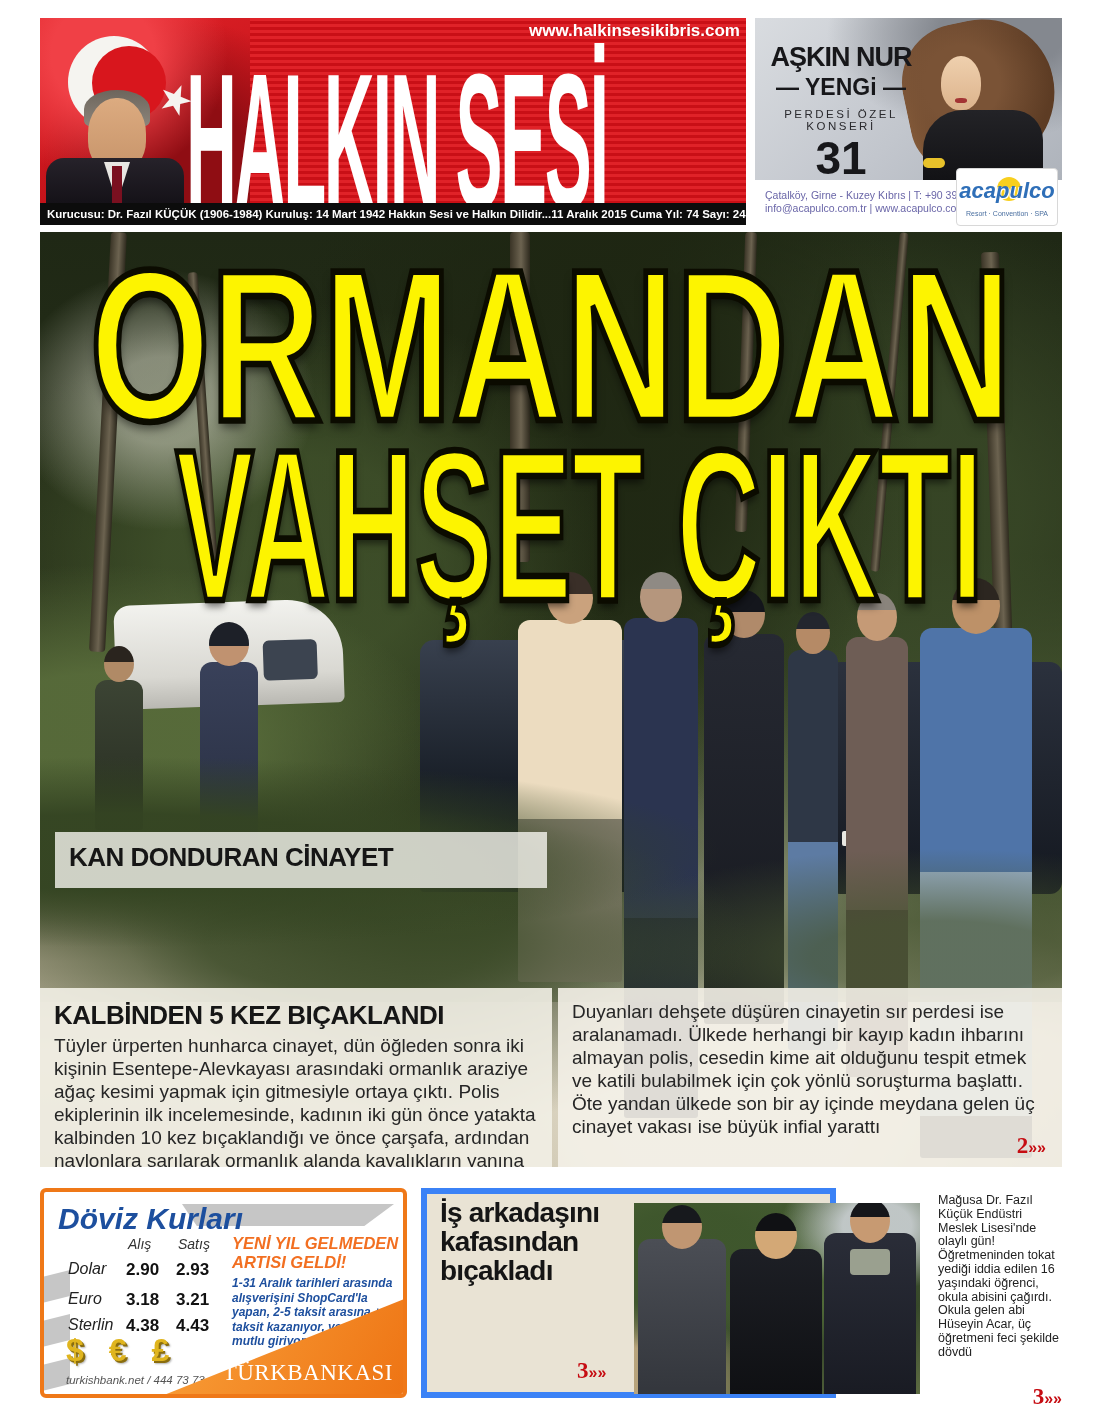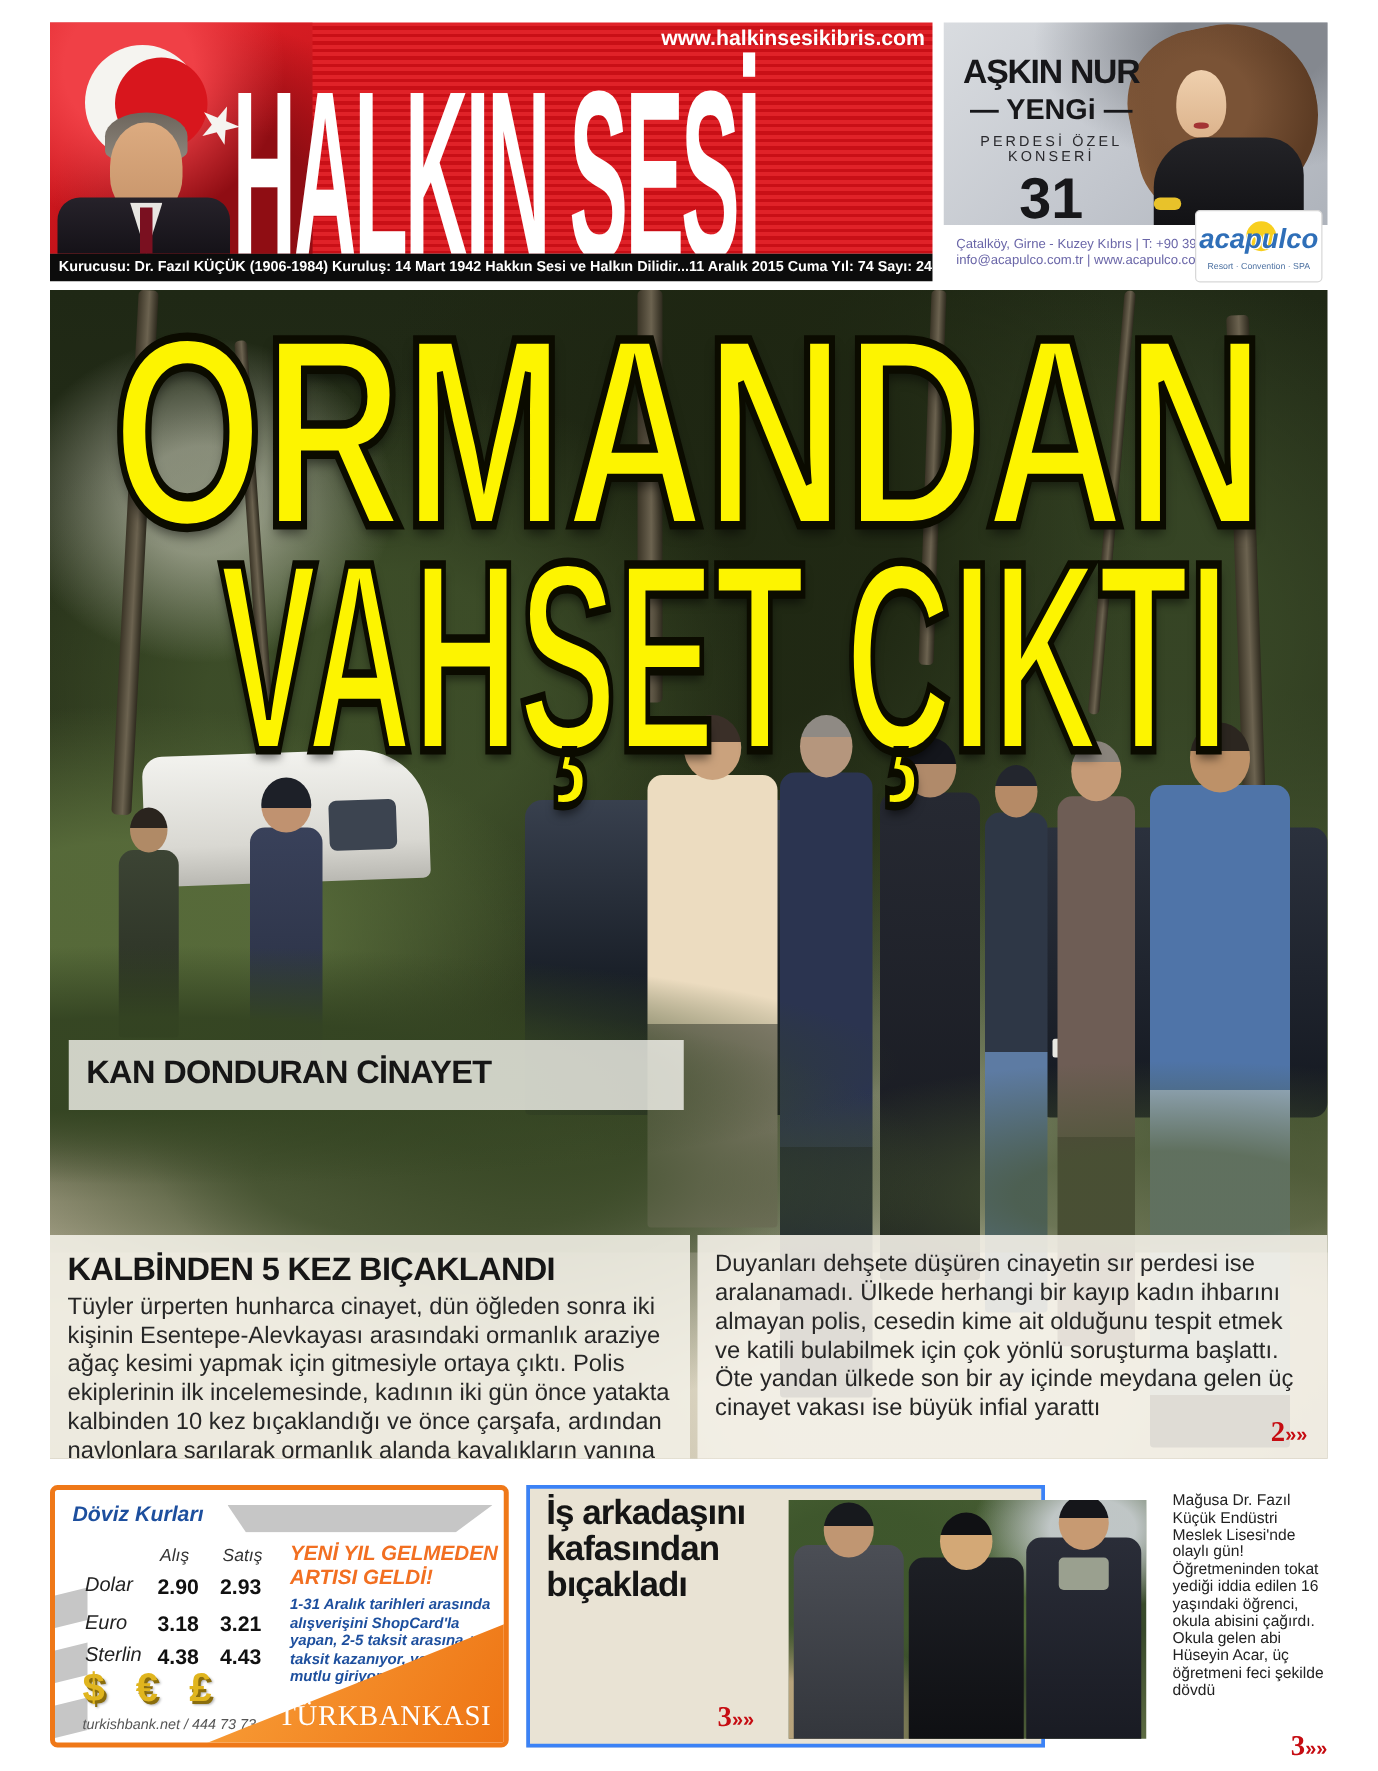--- a/index.html
+++ b/index.html
@@ -124,35 +124,35 @@
   .pref .n{font-size:23px;font-family:"Liberation Serif",serif;}
   .pref .a{font-size:16px;}
   .box3 .pref{position:absolute;right:16px;bottom:8px;}
 
   
   #bank-ad{left:40px;top:1188px;width:367px;height:210px;box-sizing:border-box;border:4px solid #ef7818;border-radius:6px;background:#fff;overflow:hidden;}
   .chev{position:absolute;background:#c6c6c6;transform:skewY(-14deg);}
   .c1{left:-22px;top:84px;width:48px;height:26px;}
   .c2{left:-22px;top:128px;width:48px;height:26px;}
   .c3{left:-22px;top:172px;width:48px;height:26px;}
-  .dk-title{position:absolute;left:14px;top:10px;font-size:17px;font-weight:800;font-style:italic;color:#1d4f9e;z-index:2;}
+  .dk-title{position:absolute;left:14px;top:10px;font-size:30px;font-weight:800;font-style:italic;color:#1d4f9e;z-index:2;}
   .dk-banner{position:absolute;left:138px;top:12px;width:212px;height:22px;background:#c6c6c6;clip-path:polygon(0 0,100% 0,86% 100%,7% 100%);}
   .dk-h{position:absolute;font-size:14px;font-style:italic;color:#333;}
   .dk-name{position:absolute;font-size:16px;font-style:italic;color:#222;}
   .dk-val{position:absolute;font-size:17px;font-weight:700;color:#111;}
   .promo-t{position:absolute;left:188px;top:42px;width:168px;font-size:16.5px;font-weight:800;font-style:italic;color:#f26f21;line-height:19px;}
   .promo-b{position:absolute;left:188px;top:84px;width:168px;font-size:12px;font-weight:700;font-style:italic;color:#1d4f9e;line-height:14.5px;}
   .symbols{position:absolute;left:22px;top:140px;font-size:32px;font-weight:800;color:#e0b51e;letter-spacing:8px;
     text-shadow:2px 2px 0 #8a6d0d,3px 3px 2px rgba(0,0,0,.3);}
   .tb-net{position:absolute;left:22px;top:182px;font-size:11.5px;font-style:italic;color:#555;}
   .tb-tri{position:absolute;right:-1px;bottom:-1px;width:240px;height:96px;background:linear-gradient(120deg,#f9a13a,#ee7414);clip-path:polygon(100% 0,100% 100%,0 100%);}
   .tb-brand{position:absolute;right:10px;bottom:8px;font-family:"Liberation Serif",serif;font-size:23px;color:#fff;letter-spacing:.5px;}
 
   
-  #story-mid{left:421px;top:1188px;width:415px;height:210px;box-sizing:border-box;background:#e9e3d4;border:3px solid #3b82f6;}
+  #story-mid{left:421px;top:1188px;width:415px;height:210px;box-sizing:border-box;background:#e9e3d4;border:6px solid #3b82f6;}
   .ms-col{position:absolute;left:13px;top:4px;width:192px;}
   .ms-h{font-size:28px;font-weight:800;line-height:29px;letter-spacing:-.8px;color:#151515;margin:0;}
   .ms-b{font-size:13px;line-height:16.5px;color:#222;margin-top:9px;}
   .ms-ref{position:absolute;left:150px;bottom:8px;}
   .ms-photo{position:absolute;left:207px;top:9px;width:286px;height:191px;overflow:hidden;
     background:radial-gradient(ellipse at 85% 12%,rgba(205,210,214,.9) 0 10%,transparent 28%),
                radial-gradient(ellipse at 20% 25%,rgba(62,86,44,.95) 0 20%,transparent 50%),
                radial-gradient(ellipse at 60% 40%,rgba(84,110,58,.9) 0 16%,transparent 44%),
                radial-gradient(ellipse at 0% 95%,rgba(190,168,128,.95) 0 14%,transparent 32%),
                linear-gradient(160deg,#4c6436,#37482a 70%,#5d6b42);}

